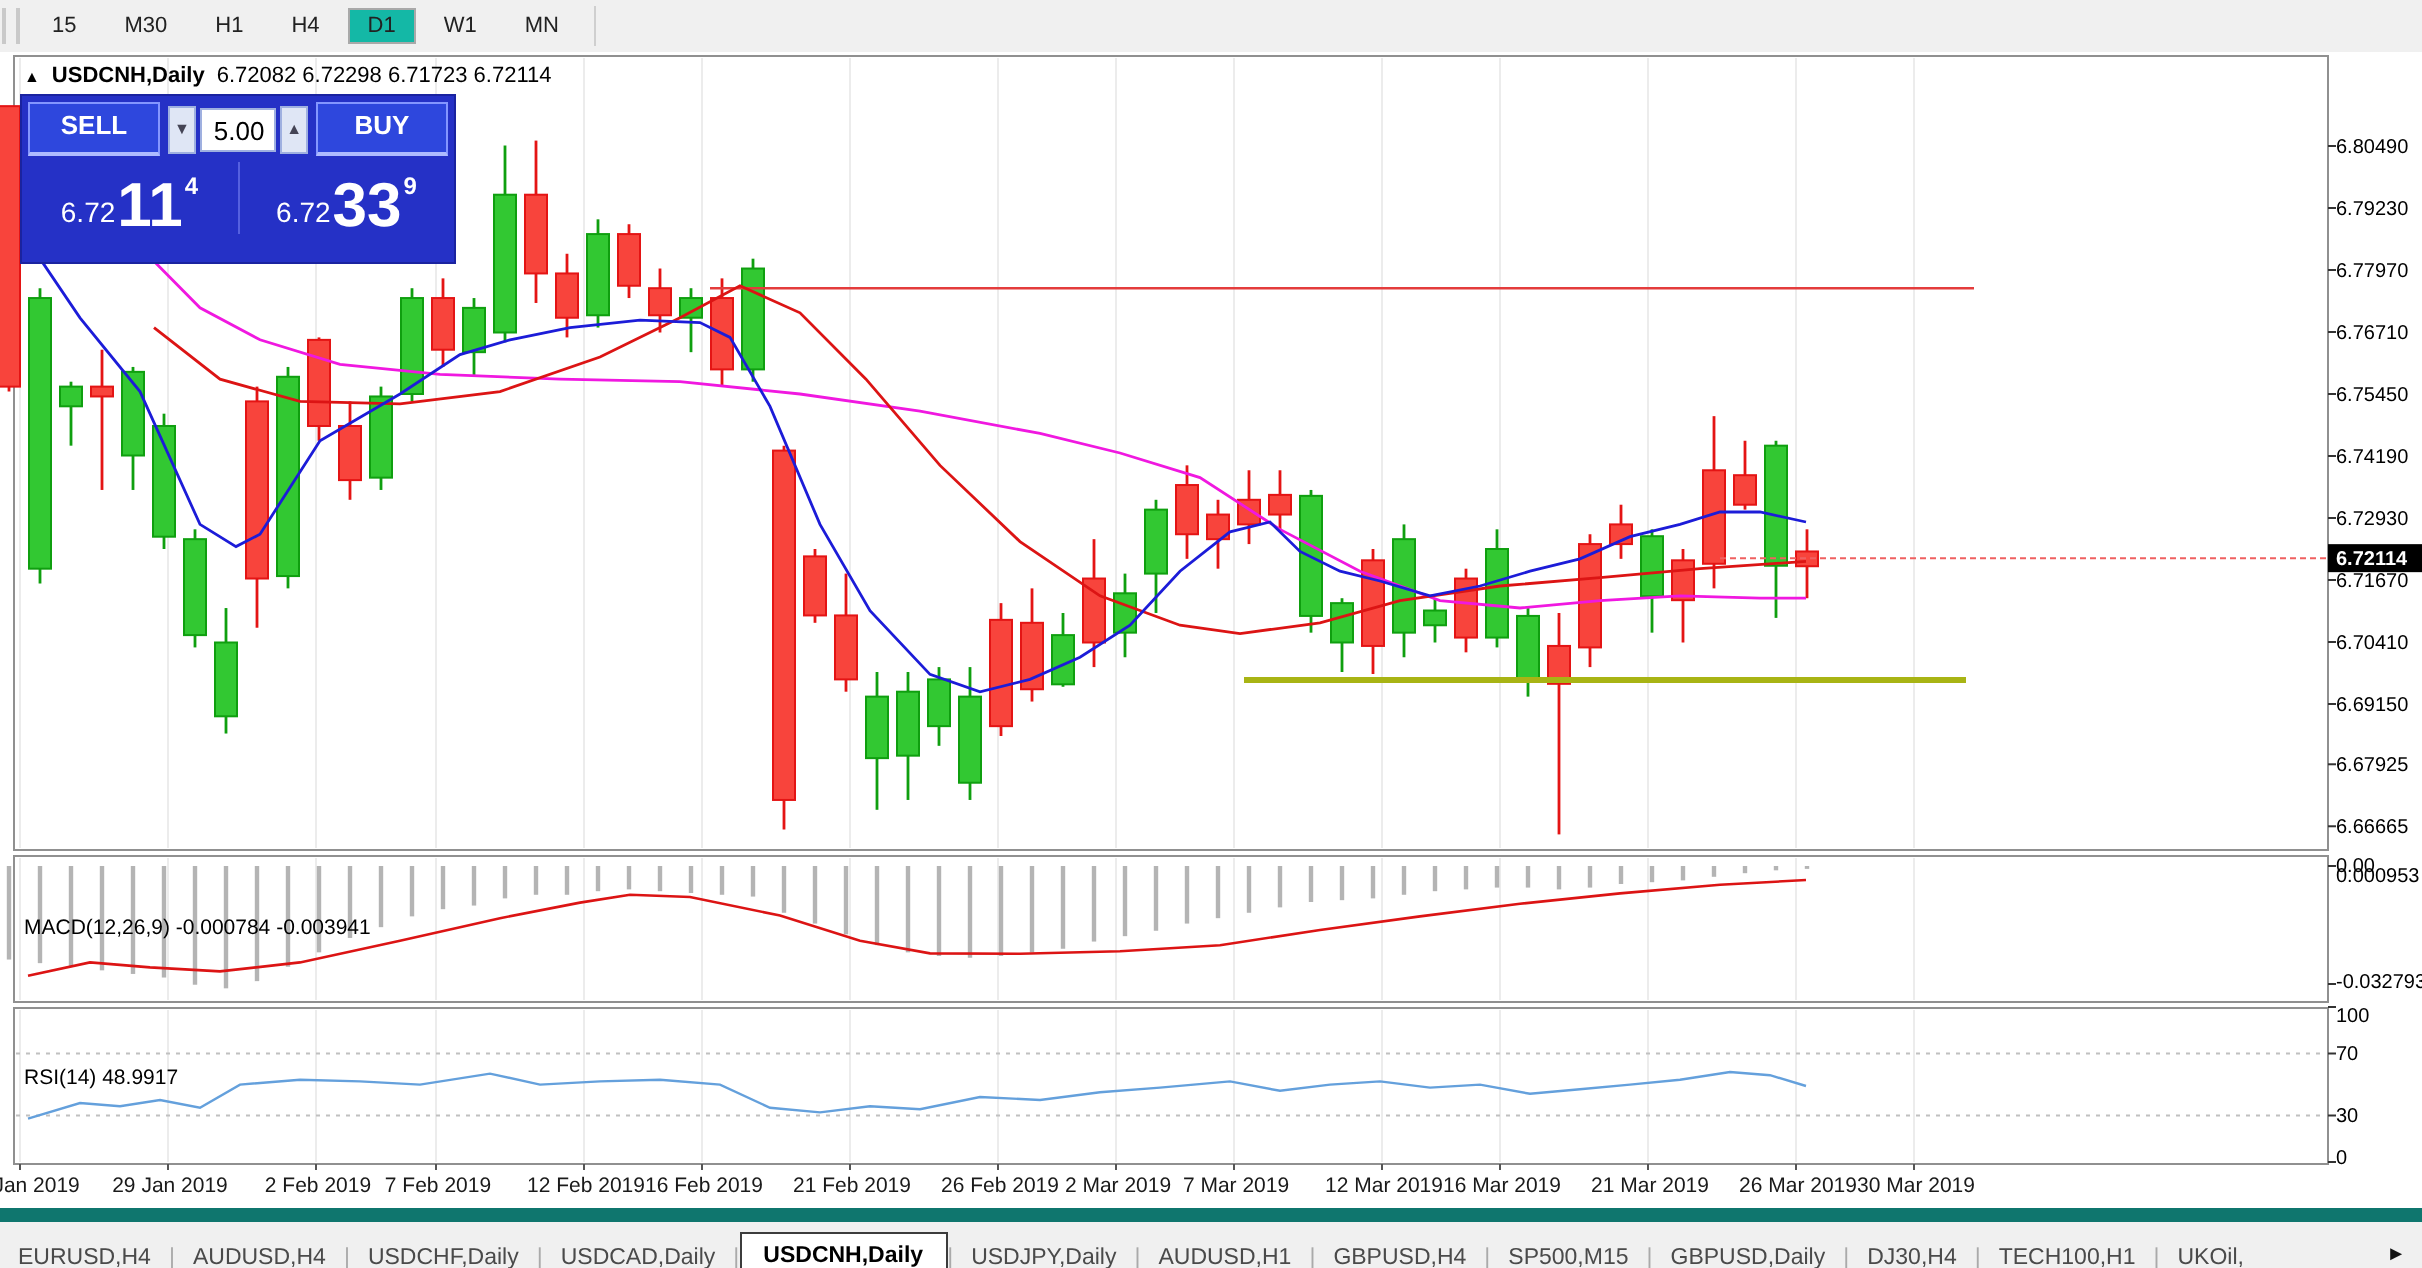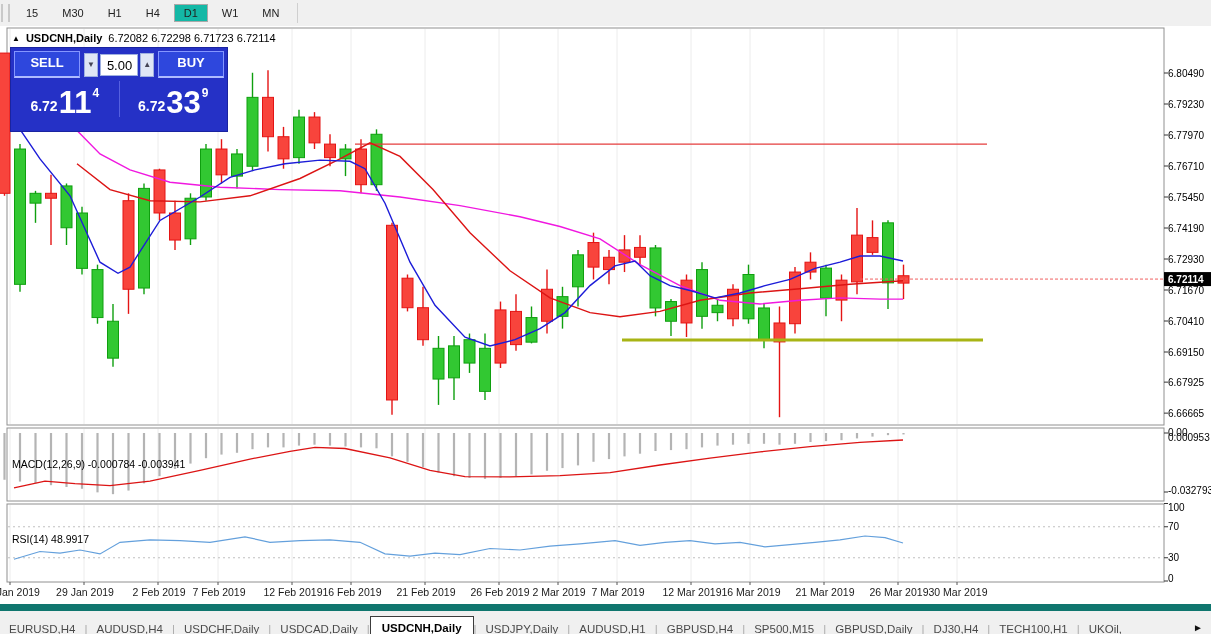--- a/index.html
+++ b/index.html
@@ -30,21 +30,21 @@
                border:1px solid #1a23a0;box-sizing:border-box;color:#fff;}
   #tp-row1{display:flex;align-items:center;height:31px;padding:2px 3px 0 3px;box-sizing:border-box;gap:2px;}
   .tp-btn{background:#2e47dd;border:1px solid #8496ff;border-bottom:2px solid #aebbff;color:#fff;
           font-size:13px;font-weight:bold;text-align:center;flex:0 0 64px;height:24px;line-height:22px;cursor:pointer;}
   .tp-spin{background:#dfe6f5;border:1px solid #9fb0e0;width:17px;height:22px;font-size:8px;color:#445;
            text-align:center;line-height:22px;cursor:pointer;}
   #tp-volume{background:#fff;color:#000;width:50px;height:22px;border:1px solid #9fb0e0;font-size:13px;
              text-align:right;padding:0 5px;box-sizing:border-box;line-height:22px;}
   #tp-row2{display:flex;height:40px;}
   .tp-price{flex:1;display:flex;align-items:flex-end;justify-content:center;padding-bottom:3px;cursor:pointer;}
-  .tp-price .frac{font-size:14px;font-weight:bold;margin:0 1px 2px 0;}
+  .tp-price .frac{font-size:14px;font-weight:normal;margin:0 1px 2px 0;}
   .tp-price .big{font-size:31px;font-weight:bold;line-height:26px;margin-top:20px;}
   .tp-price .sup{font-size:12px;font-weight:bold;margin:0 0 16px 1px;}
   #tp-div{width:1px;background:#5560e0;margin:2px 0;}
 
   
   #tab-bar{position:absolute;left:0;top:604px;width:1211px;height:30px;background:#f0f0f0;
            border-top:7px solid #0f766e;display:flex;align-items:flex-end;font-size:11.5px;color:#4a4a4a;}
   .sym-tab{padding:4px 9px 6px 9px;white-space:nowrap;cursor:pointer;}
   .sym-tab.active{background:#ffffff;border:1px solid #3c3c3c;border-bottom:none;font-weight:bold;color:#000;
                   padding:5px 11px 7px 11px;}

